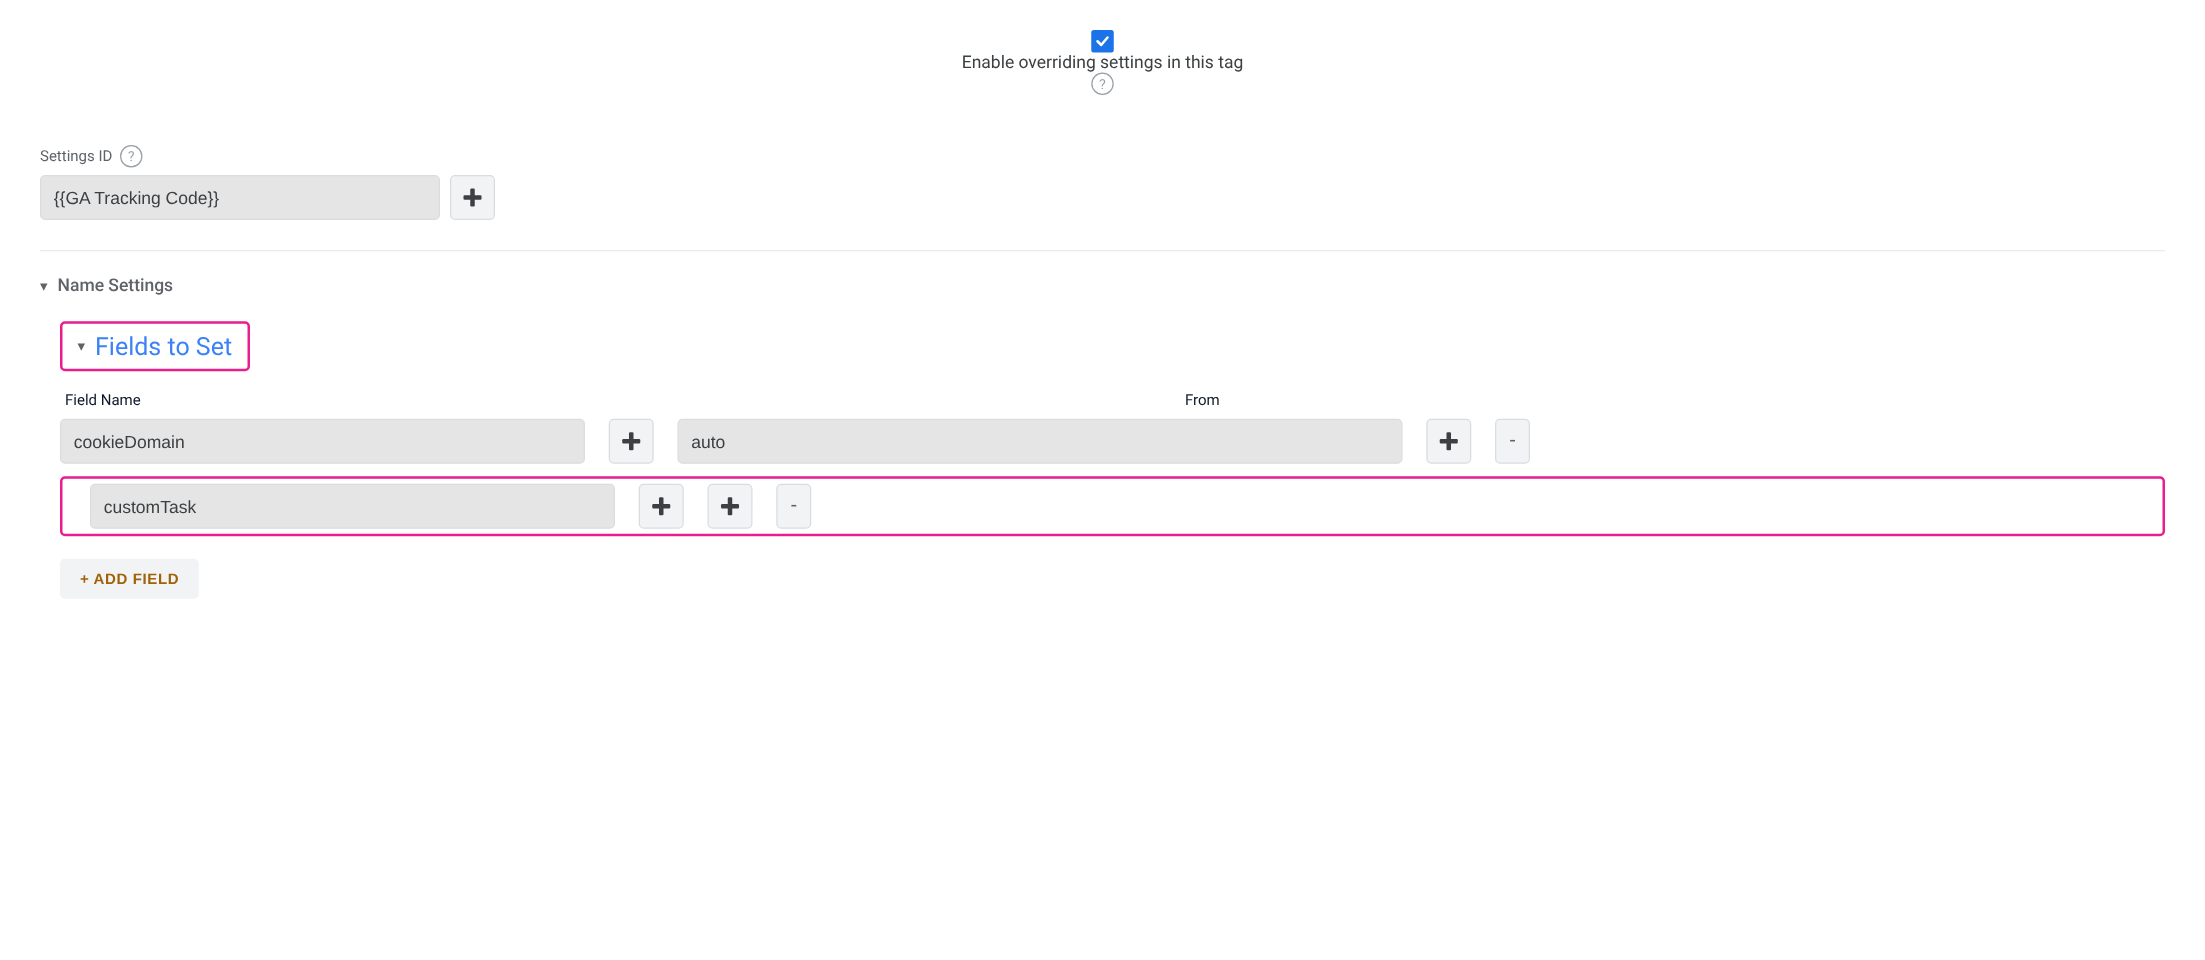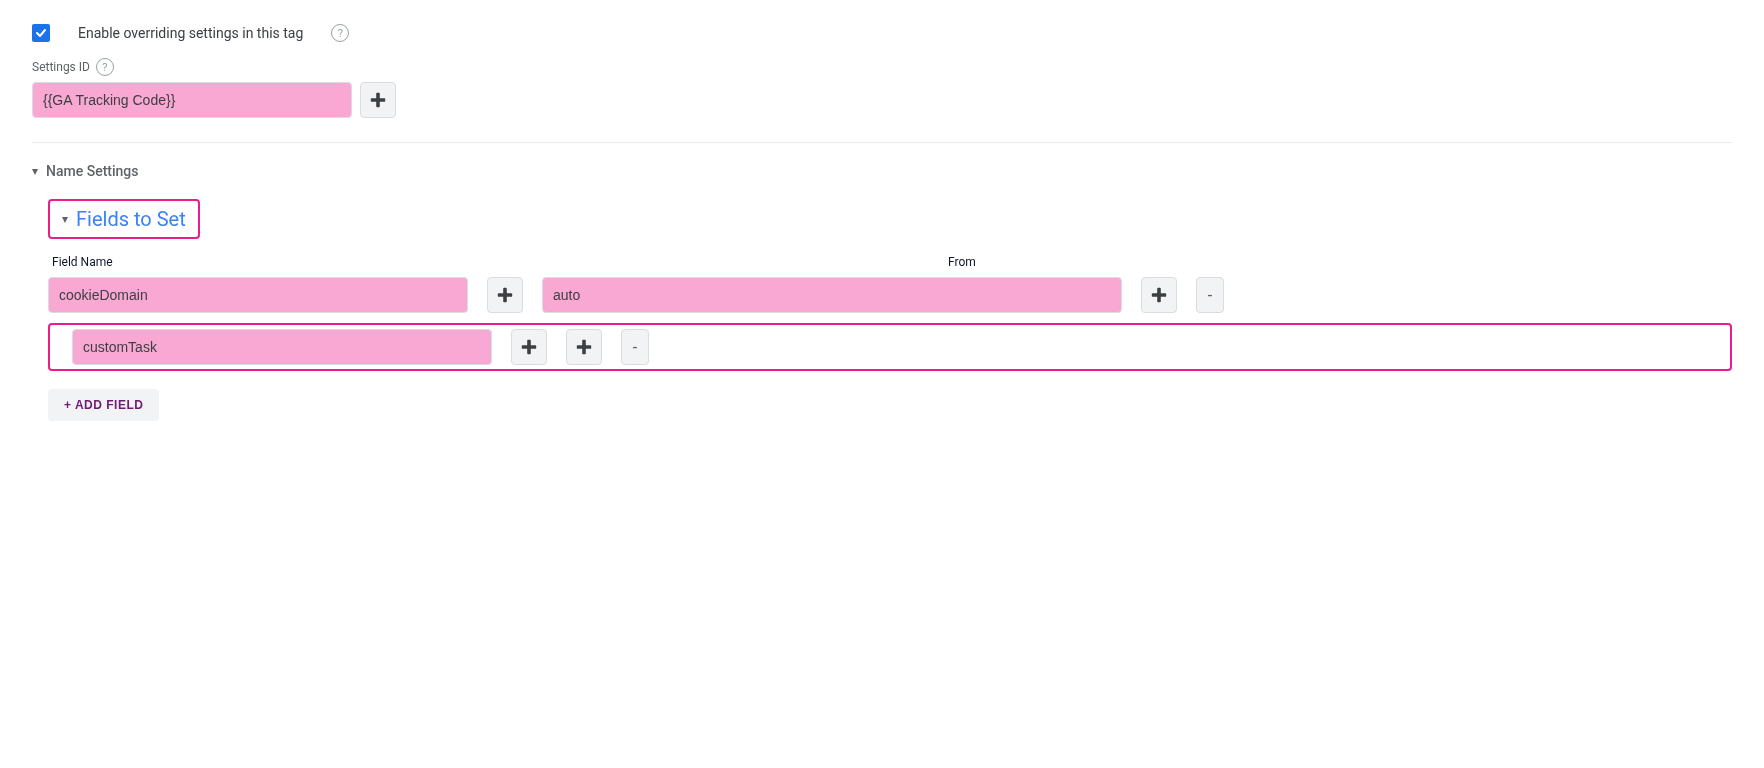--- a/index.html
+++ b/index.html
@@ -7,22 +7,23 @@
       font-family: 'Roboto', Arial, sans-serif;
       font-size: 14px;
       background: #fff;
       color: #3c4043;
       padding: 24px 32px;
     }
 
     .checkbox-row {
       display: flex;
       align-items: center;
-      gap: 28px;
-      margin-bottom: 16px;
+      gap: 0;
+      margin-bottom: 40px;
+      flex-direction: column;
     }
 
     .checkbox-custom {
       width: 18px;
       height: 18px;
       background: #1a73e8;
       border-radius: 2px;
       display: flex;
       align-items: center;
       justify-content: center;
@@ -71,21 +72,21 @@
     }
 
     .text-input {
       height: 36px;
       border: 1px solid #dadce0;
       border-radius: 4px;
       padding: 0 10px;
       font-size: 14px;
       color: #3c4043;
       outline: none;
-      background: #f9a8d4;
+      background: #e5e5e5;
     }
 
     .tracking-input {
       width: 320px;
     }
 
     .variable-btn {
       width: 36px;
       height: 36px;
       background: #f1f3f4;
@@ -207,21 +208,21 @@
     }
 
     .add-field-btn {
       height: 32px;
       background: #f1f3f4;
       border: none;
       border-radius: 4px;
       padding: 0 16px;
       font-size: 12px;
       font-weight: 600;
-      color: #701a75;
+      color: #a16207;
       cursor: pointer;
       letter-spacing: 0.5px;
       margin-top: 8px;
     }
 
     .variable-icon-path {
       fill: #3c4043;
     }
   </style>
 </head>

